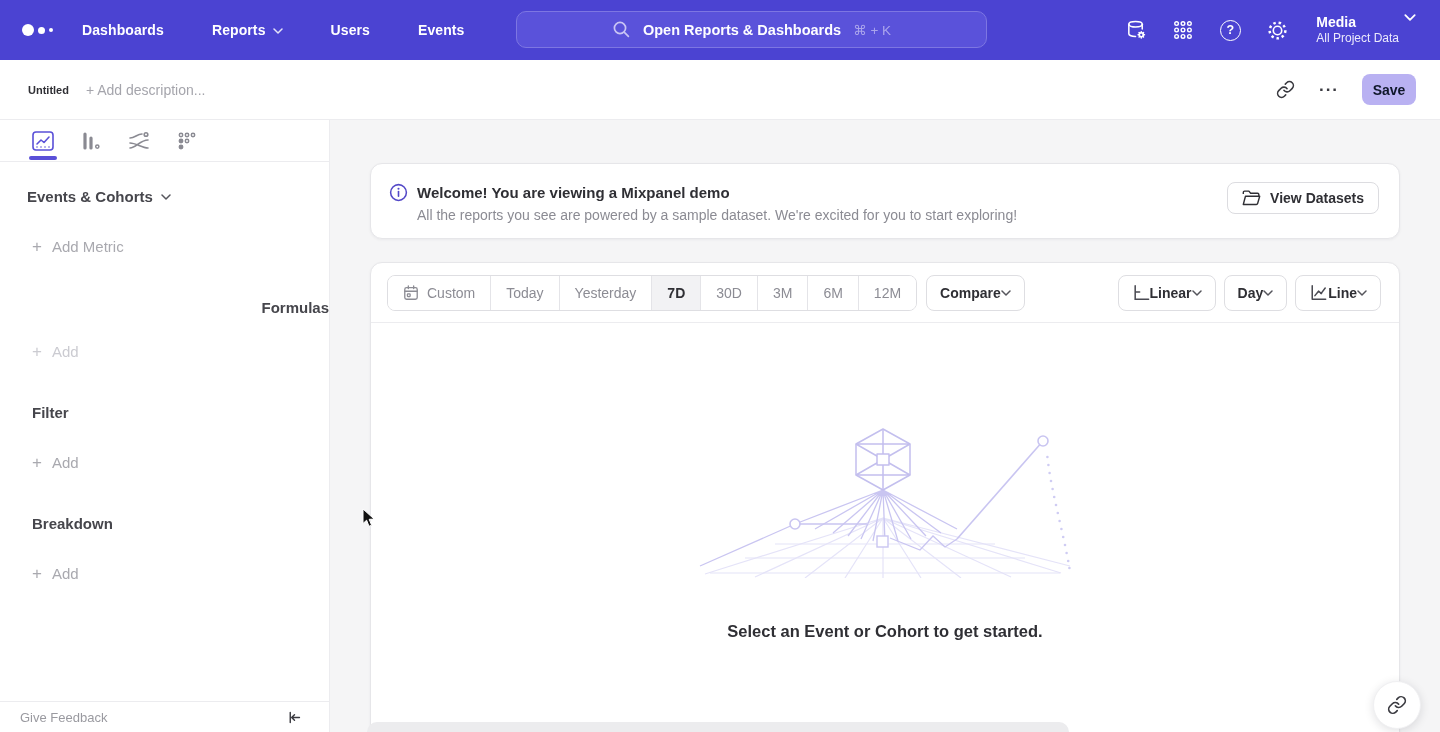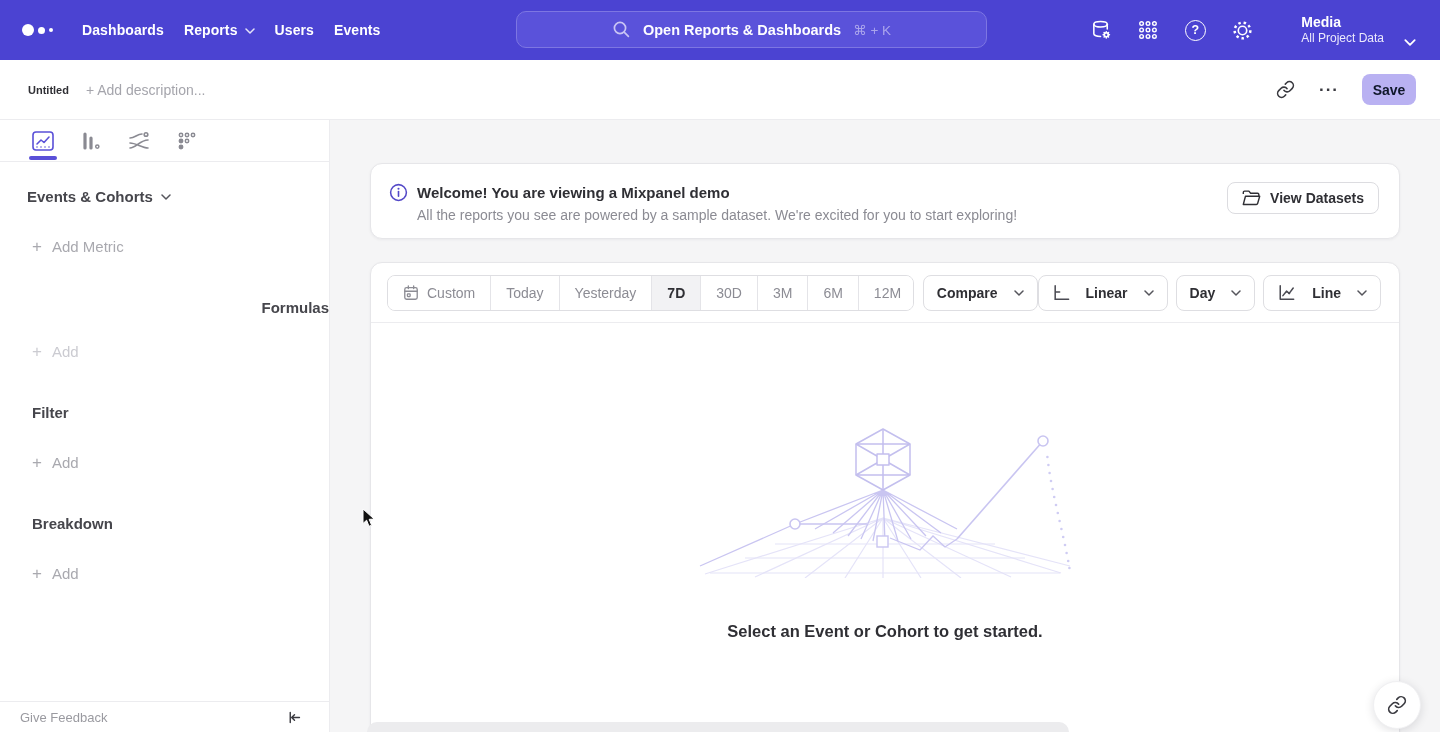--- a/index.html
+++ b/index.html
@@ -6,30 +6,30 @@
   html,body { width:1440px; height:732px; font-family:"Liberation Sans", sans-serif; background:#fff; }
   .screen { position:relative; width:1440px; height:732px; overflow:hidden; background:#fff; }
 
   
   .topnav { position:absolute; top:0; left:0; width:1440px; height:60px; background:#4b43d2; display:flex; align-items:center; color:#fff; }
   .logo { display:flex; align-items:center; gap:4px; margin-left:22px; width:44px; cursor:pointer; }
   .logo i { display:block; border-radius:50%; background:#fff; }
   .logo i:nth-child(1){ width:12px; height:12px; }
   .logo i:nth-child(2){ width:7px; height:7px; }
   .logo i:nth-child(3){ width:4px; height:4px; }
-  .nav-items { display:flex; align-items:center; gap:20px; margin-left:16px; }
+  .nav-items { display:flex; align-items:center; gap:48px; margin-left:16px; }
   .nav-item { font-size:14px; font-weight:600; letter-spacing:.1px; display:flex; align-items:center; gap:7px; cursor:pointer; white-space:nowrap; }
   .nav-item svg { opacity:.85; margin-top:1px; }
   .searchbar { position:absolute; left:516px; top:11px; width:471px; height:37px; background:#5a52da; border:1px solid #7d76e2; border-radius:10px; display:flex; align-items:center; justify-content:center; gap:12px; cursor:text; }
   .searchbar .mag { flex:0 0 auto; display:flex; }
   .search-ph { font-size:14.5px; font-weight:600; color:#fdfdff; }
   .search-kbd { font-size:13.5px; color:#aaa4ec; }
   .nav-right { position:absolute; right:24px; top:0; height:60px; display:flex; align-items:center; gap:23px; }
   .nav-icon { width:24px; height:24px; display:flex; align-items:center; justify-content:center; cursor:pointer; color:#fff; }
-  .proj { display:flex; align-items:flex-end; gap:20px; cursor:pointer; margin-left:24px; }
+  .proj { display:flex; align-items:flex-start; gap:5px; cursor:pointer; margin-left:4px; }
   .proj-name { font-size:14px; font-weight:700; line-height:17px; }
   .proj-scope { font-size:12px; line-height:15px; color:#eceafc; }
   .help-circle { width:21px; height:21px; border:1.6px solid #fff; border-radius:50%; display:flex; align-items:center; justify-content:center; font-size:12.5px; font-weight:700; }
 
   
   .header-row { position:absolute; top:60px; left:0; width:1440px; height:60px; background:#fff; border-bottom:1px solid #ececef; display:flex; align-items:center; }
   .doc-title { font-size:11px; font-weight:700; color:#2f2f34; margin-left:28px; cursor:text; }
   .doc-desc { font-size:14px; color:#a5a5ac; margin-left:17px; cursor:text; }
   .header-right { position:absolute; right:24px; display:flex; align-items:center; gap:10px; }
   .hdr-btn { width:34px; height:34px; border-radius:8px; display:flex; align-items:center; justify-content:center; color:#3a3a40; cursor:pointer; background:transparent; border:none; }
@@ -68,21 +68,21 @@
   .banner-title { position:absolute; left:46px; top:20px; font-size:15px; font-weight:700; color:#2f2f34; }
   .banner-sub { position:absolute; left:46px; top:43px; font-size:14px; color:#8b8b93; }
   .banner-btn { position:absolute; right:20px; top:18px; height:32px; padding:0 14px; display:flex; align-items:center; gap:9px; background:#fff; border:1px solid #dcdce0; border-radius:8px; font-size:14px; font-weight:600; color:#2f2f34; font-family:inherit; cursor:pointer; }
 
   .report-card { position:absolute; left:40px; right:40px; top:142px; bottom:-20px; background:#fff; border:1px solid #e6e6e9; border-radius:12px; box-shadow:0 1px 3px rgba(25,25,60,.05); }
   .toolbar { height:60px; border-bottom:1px solid #ececef; display:flex; align-items:center; padding:0 18px 0 16px; }
   .seg-group { display:flex; align-items:stretch; height:36px; border:1px solid #dedee2; border-radius:8px; overflow:hidden; }
   .seg { display:flex; align-items:center; gap:8px; padding:0 15px; font-size:14px; color:#8c8c94; border-right:1px solid #e4e4e8; cursor:pointer; background:#fff; white-space:nowrap; }
   .seg:last-child { border-right:none; }
   .seg.selected { background:#f2f2f4; color:#2f2f34; font-weight:600; }
-  .tool-btn { height:36px; display:flex; align-items:center; gap:16px; padding:0 13px; border:1px solid #dedee2; border-radius:8px; background:#fff; font-size:14px; font-weight:600; color:#2f2f34; font-family:inherit; cursor:pointer; white-space:nowrap;justify-content:flex-end; }
+  .tool-btn { height:36px; display:flex; align-items:center; gap:0; padding:0 13px; border:1px solid #dedee2; border-radius:8px; background:#fff; font-size:14px; font-weight:600; color:#2f2f34; font-family:inherit; cursor:pointer; white-space:nowrap;justify-content:flex-end; }
   .compare-btn { margin-left:9px; }
   .toolbar-spacer { flex:1; }
   .tool-right { display:flex; gap:8px; }
   .tool-btn .icon-g { color:#4a4a52; display:flex; }
 
   .empty-area { position:absolute; top:61px; left:0; right:0; bottom:0; display:flex; flex-direction:column; align-items:center; }
   .illus { margin-top:102px; }
   .empty-title { margin-top:44px; font-size:16.5px; font-weight:700; color:#2f2f34; }
   .empty-links { margin-top:17px; font-size:14.5px; color:#8b8b93; }
   .empty-links a { color:#4b3fd1; font-weight:600; text-decoration:none; cursor:pointer; }

